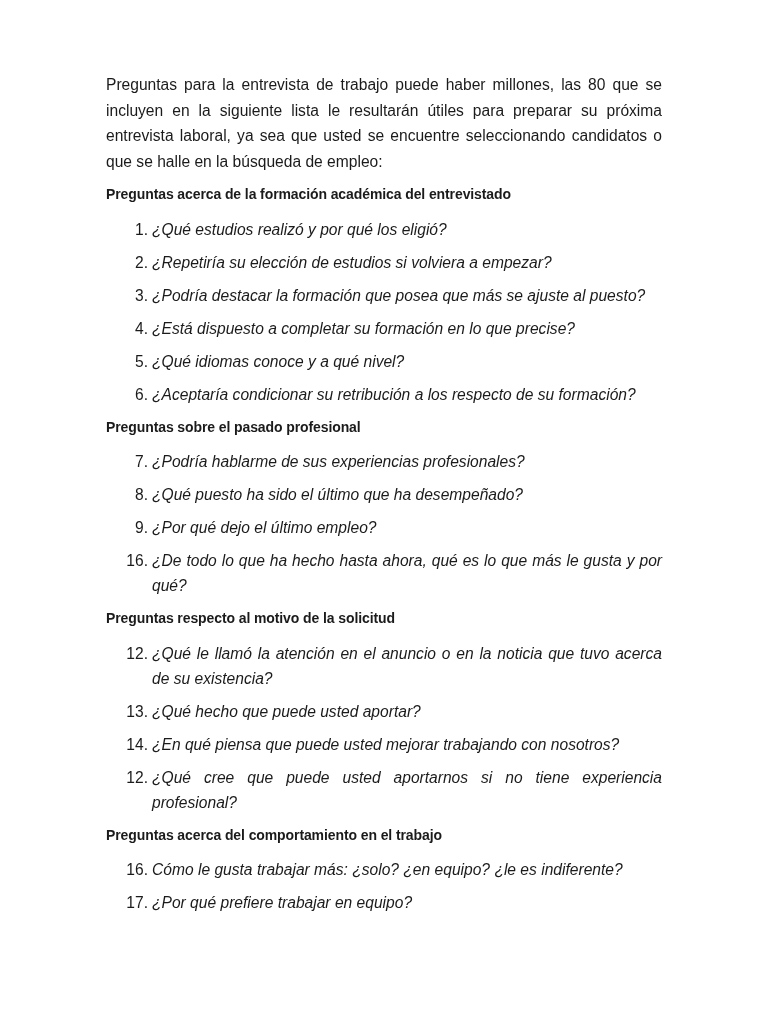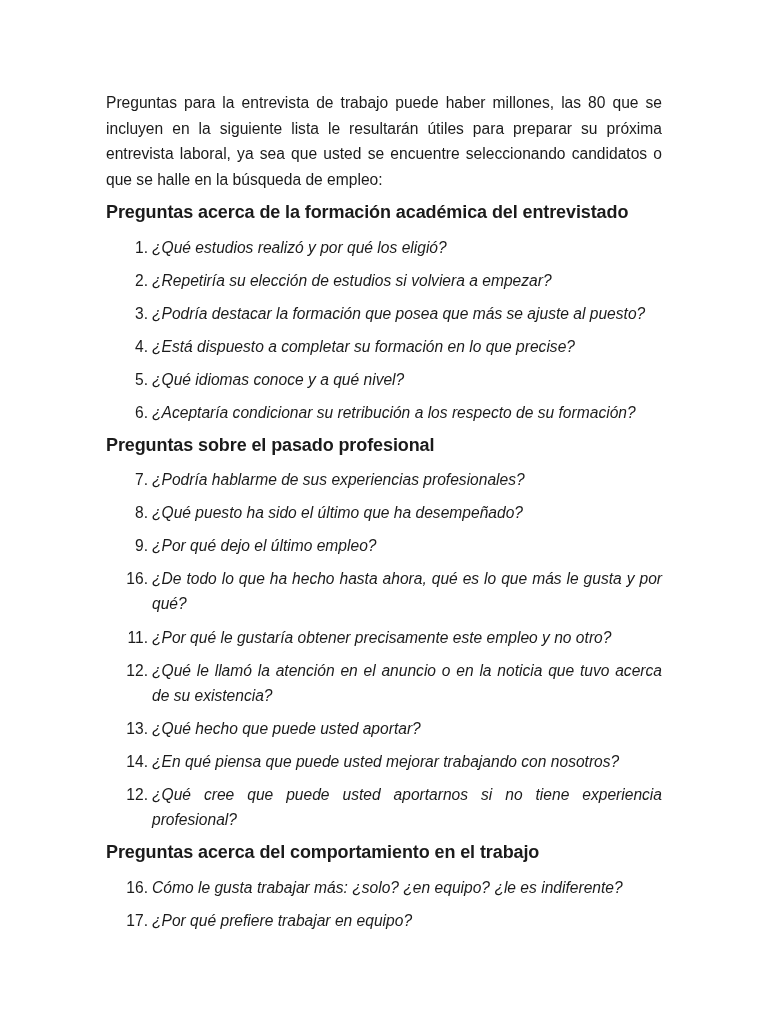--- a/index.html
+++ b/index.html
@@ -14,34 +14,34 @@
     font-family: "Liberation Sans", sans-serif;
     color: #1b1b1b;
     -webkit-font-smoothing: antialiased;
   }
   .page {
     position: relative;
     width: 768px;
     height: 1024px;
     background: #ffffff;
     box-sizing: border-box;
-    padding: 90px 106px 0 106px;
+    padding: 72px 106px 0 106px;
   }
   .doc-body {
     width: 556px;
   }
   .intro-paragraph {
     font-size: 15.6px;
     line-height: 25.5px;
     text-align: justify;
     text-justify: inter-word;
     margin: 0 0 8px 0;
   }
   .section-heading {
-    font-size: 18px;
+    font-size: 14px;
     line-height: 25.5px;
     font-weight: bold;
     margin: 8px 0 0 0;
     letter-spacing: -0.1px;
   }
   .question-list {
     list-style: none;
     margin: 0;
     padding: 0;
   }
@@ -123,25 +123,22 @@
           </li>
           <li class="question-item">
             <span class="question-number">9.</span>
             <span class="question-text">¿Por qué dejo el último empleo?</span>
           </li>
           <li class="question-item">
             <span class="question-number">16.</span>
             <span class="question-text">¿De todo lo que ha hecho hasta ahora, qué es lo que más le gusta y por qué?</span>
           </li>
         </ul>
+        <div class="section-heading">Preguntas respecto al motivo de la solicitud</div>
         <ul class="question-list">
-          <li class="question-item">
-            <span class="question-number">11.</span>
-            <span class="question-text">¿Por qué le gustaría obtener precisamente este empleo y no otro?</span>
-          </li>
           <li class="question-item">
             <span class="question-number">12.</span>
             <span class="question-text">¿Qué le llamó la atención en el anuncio o en la noticia que tuvo acerca de su existencia?</span>
           </li>
           <li class="question-item">
             <span class="question-number">13.</span>
             <span class="question-text">¿Qué hecho que puede usted aportar?</span>
           </li>
           <li class="question-item">
             <span class="question-number">14.</span>

